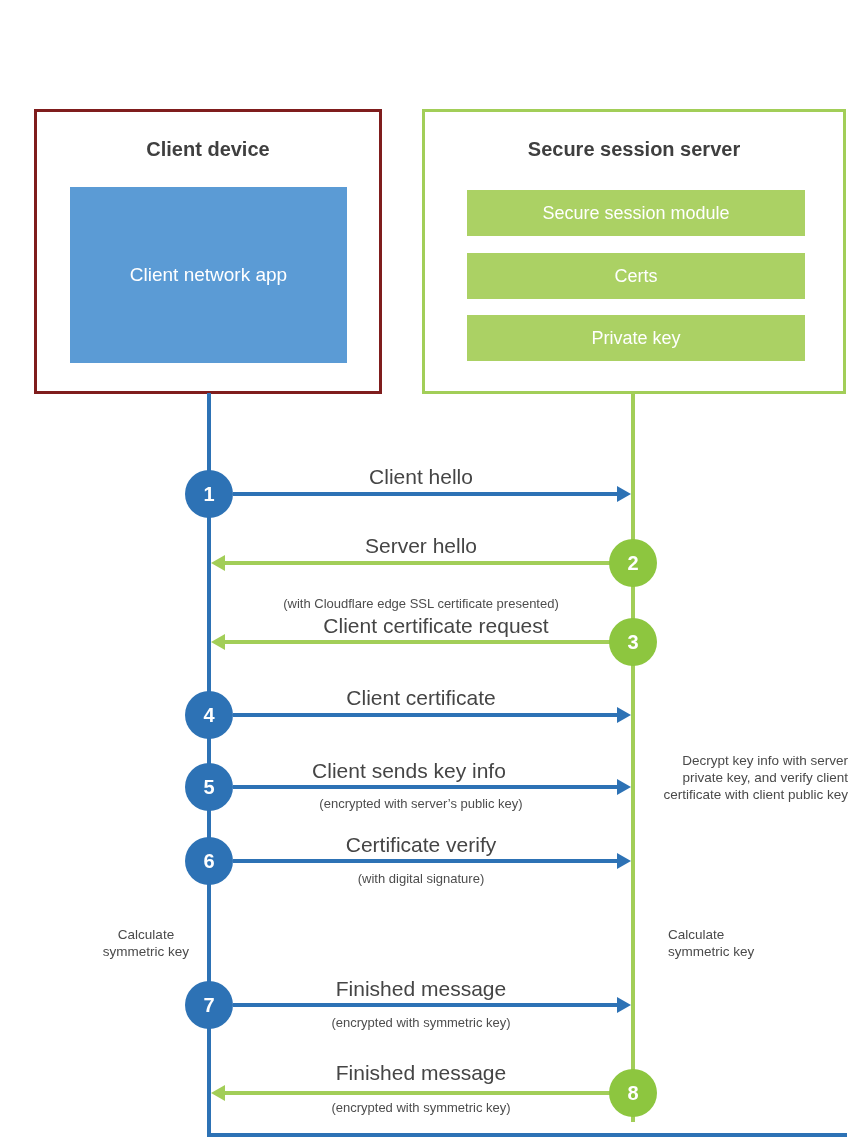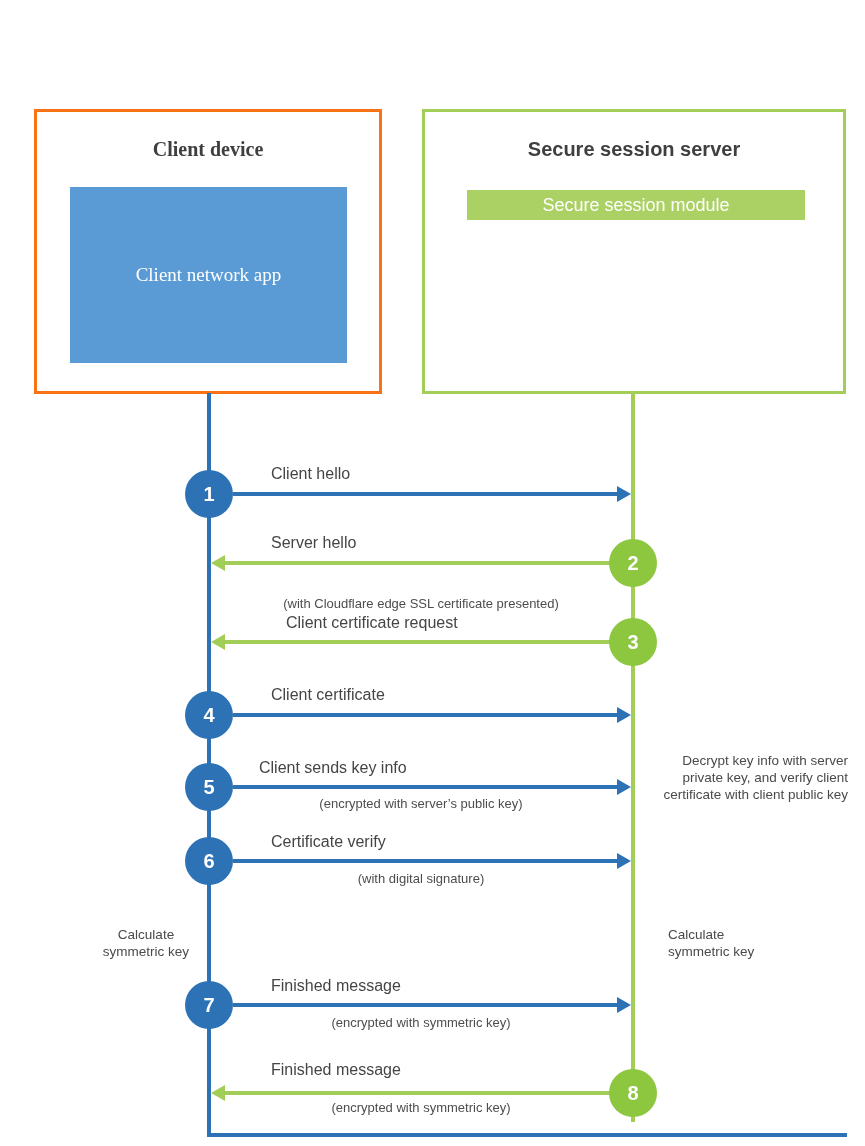--- a/index.html
+++ b/index.html
@@ -3,26 +3,26 @@
 <meta charset="utf-8">
 <style>
   html,body{margin:0;padding:0;background:#ffffff;}
   body{font-family:"Liberation Sans","DejaVu Sans",sans-serif;}
   #canvas{position:relative;width:865px;height:1146px;background:#ffffff;overflow:hidden;}
 
   .title{position:absolute;left:30px;top:16px;font-size:26px;font-weight:400;color:#4f4f4f;letter-spacing:.2px;}
 
   
   .box{position:absolute;box-sizing:border-box;background:#fff;}
-  .box-client{left:34px;top:109px;width:348px;height:285px;border:3px solid #f97316;font-family:Liberation Serif, serif;}
+  .box-client{left:34px;top:109px;width:348px;height:285px;border:3px solid #7f1d1d;}
   .box-server{left:422px;top:109px;width:424px;height:285px;border:3px solid #a2ce58;}
   .box-heading{position:absolute;left:0;top:26px;width:100%;text-align:center;font-size:20px;font-weight:700;color:#3f3f3f;}
   .client-app{position:absolute;left:33px;top:75px;width:277px;height:176px;background:#5b9bd5;display:flex;align-items:center;justify-content:center;text-align:center;}
   .client-app span{color:#ffffff;font-size:19px;line-height:1.35;max-width:160px;display:inline-block;text-align:center;}
-  .server-bar{position:absolute;left:42px;width:338px;height:30px;background:#abd164;display:flex;align-items:center;justify-content:center;color:#ffffff;font-size:18px;}
+  .server-bar{position:absolute;left:42px;width:338px;height:46px;background:#abd164;display:flex;align-items:center;justify-content:center;color:#ffffff;font-size:18px;}
   .bar-1{top:78px;} .bar-2{top:141px;} .bar-3{top:203px;}
 
   
   .vline{position:absolute;width:4px;}
   .vline-blue{left:207px;top:393px;height:744px;background:#2d72b5;}
   .vline-green{left:631px;top:393px;height:729px;background:#a2ce58;}
   .hline-bottom{position:absolute;left:207px;top:1133px;width:640px;height:4px;background:#2d72b5;}
 
   
   .arrow-line{position:absolute;height:4px;}
@@ -31,21 +31,21 @@
   .arrow-head{position:absolute;width:0;height:0;border-top:8px solid transparent;border-bottom:8px solid transparent;}
   .arrow-head.right.blue{border-left:14px solid #2d72b5;}
   .arrow-head.left.green{border-right:14px solid #a2ce58;}
 
   
   .circle{position:absolute;width:48px;height:48px;border-radius:50%;display:flex;align-items:center;justify-content:center;color:#fff;font-size:20px;font-weight:700;}
   .circle.blue{background:#2d72b5;}
   .circle.green{background:#8dc63f;}
 
   
-  .step-label{position:absolute;width:300px;font-size:16px;color:#454545;}
+  .step-label{position:absolute;width:300px;text-align:center;font-size:21px;color:#454545;}
   .step-sub{position:absolute;width:380px;text-align:center;font-size:13px;color:#4d4d4d;}
   .side-note{position:absolute;font-size:13.5px;color:#4a4a4a;line-height:17px;white-space:pre-line;}
   .note-decrypt{left:656px;top:752px;width:192px;text-align:right;}
   .note-calc-left{left:75px;top:926px;width:142px;text-align:center;}
   .note-calc-right{left:668px;top:926px;width:120px;text-align:left;}
 </style>
 </head>
 <body>
 
 <div id="canvas">
@@ -54,20 +54,22 @@
   <div class="box box-client">
     <div class="box-heading">Client device</div>
     <div class="client-app">
       <span>Client network app</span>
     </div>
   </div>
 
   <div class="box box-server">
     <div class="box-heading">Secure session server</div>
     <div class="server-bar bar-1">Secure session module</div>
+    <div class="server-bar bar-2">Certs</div>
+    <div class="server-bar bar-3">Private key</div>
   </div>
 
   <div class="vline vline-blue"></div>
   <div class="vline vline-green"></div>
   <div class="hline-bottom"></div>
 
   <div>
     <div class="arrow-line blue" style="left:233px;top:492px;width:384px"></div>
     <div class="arrow-head right blue" style="left:617px;top:486px"></div>
     <div class="step-label" style="left:271px;top:465px">Client hello</div>

